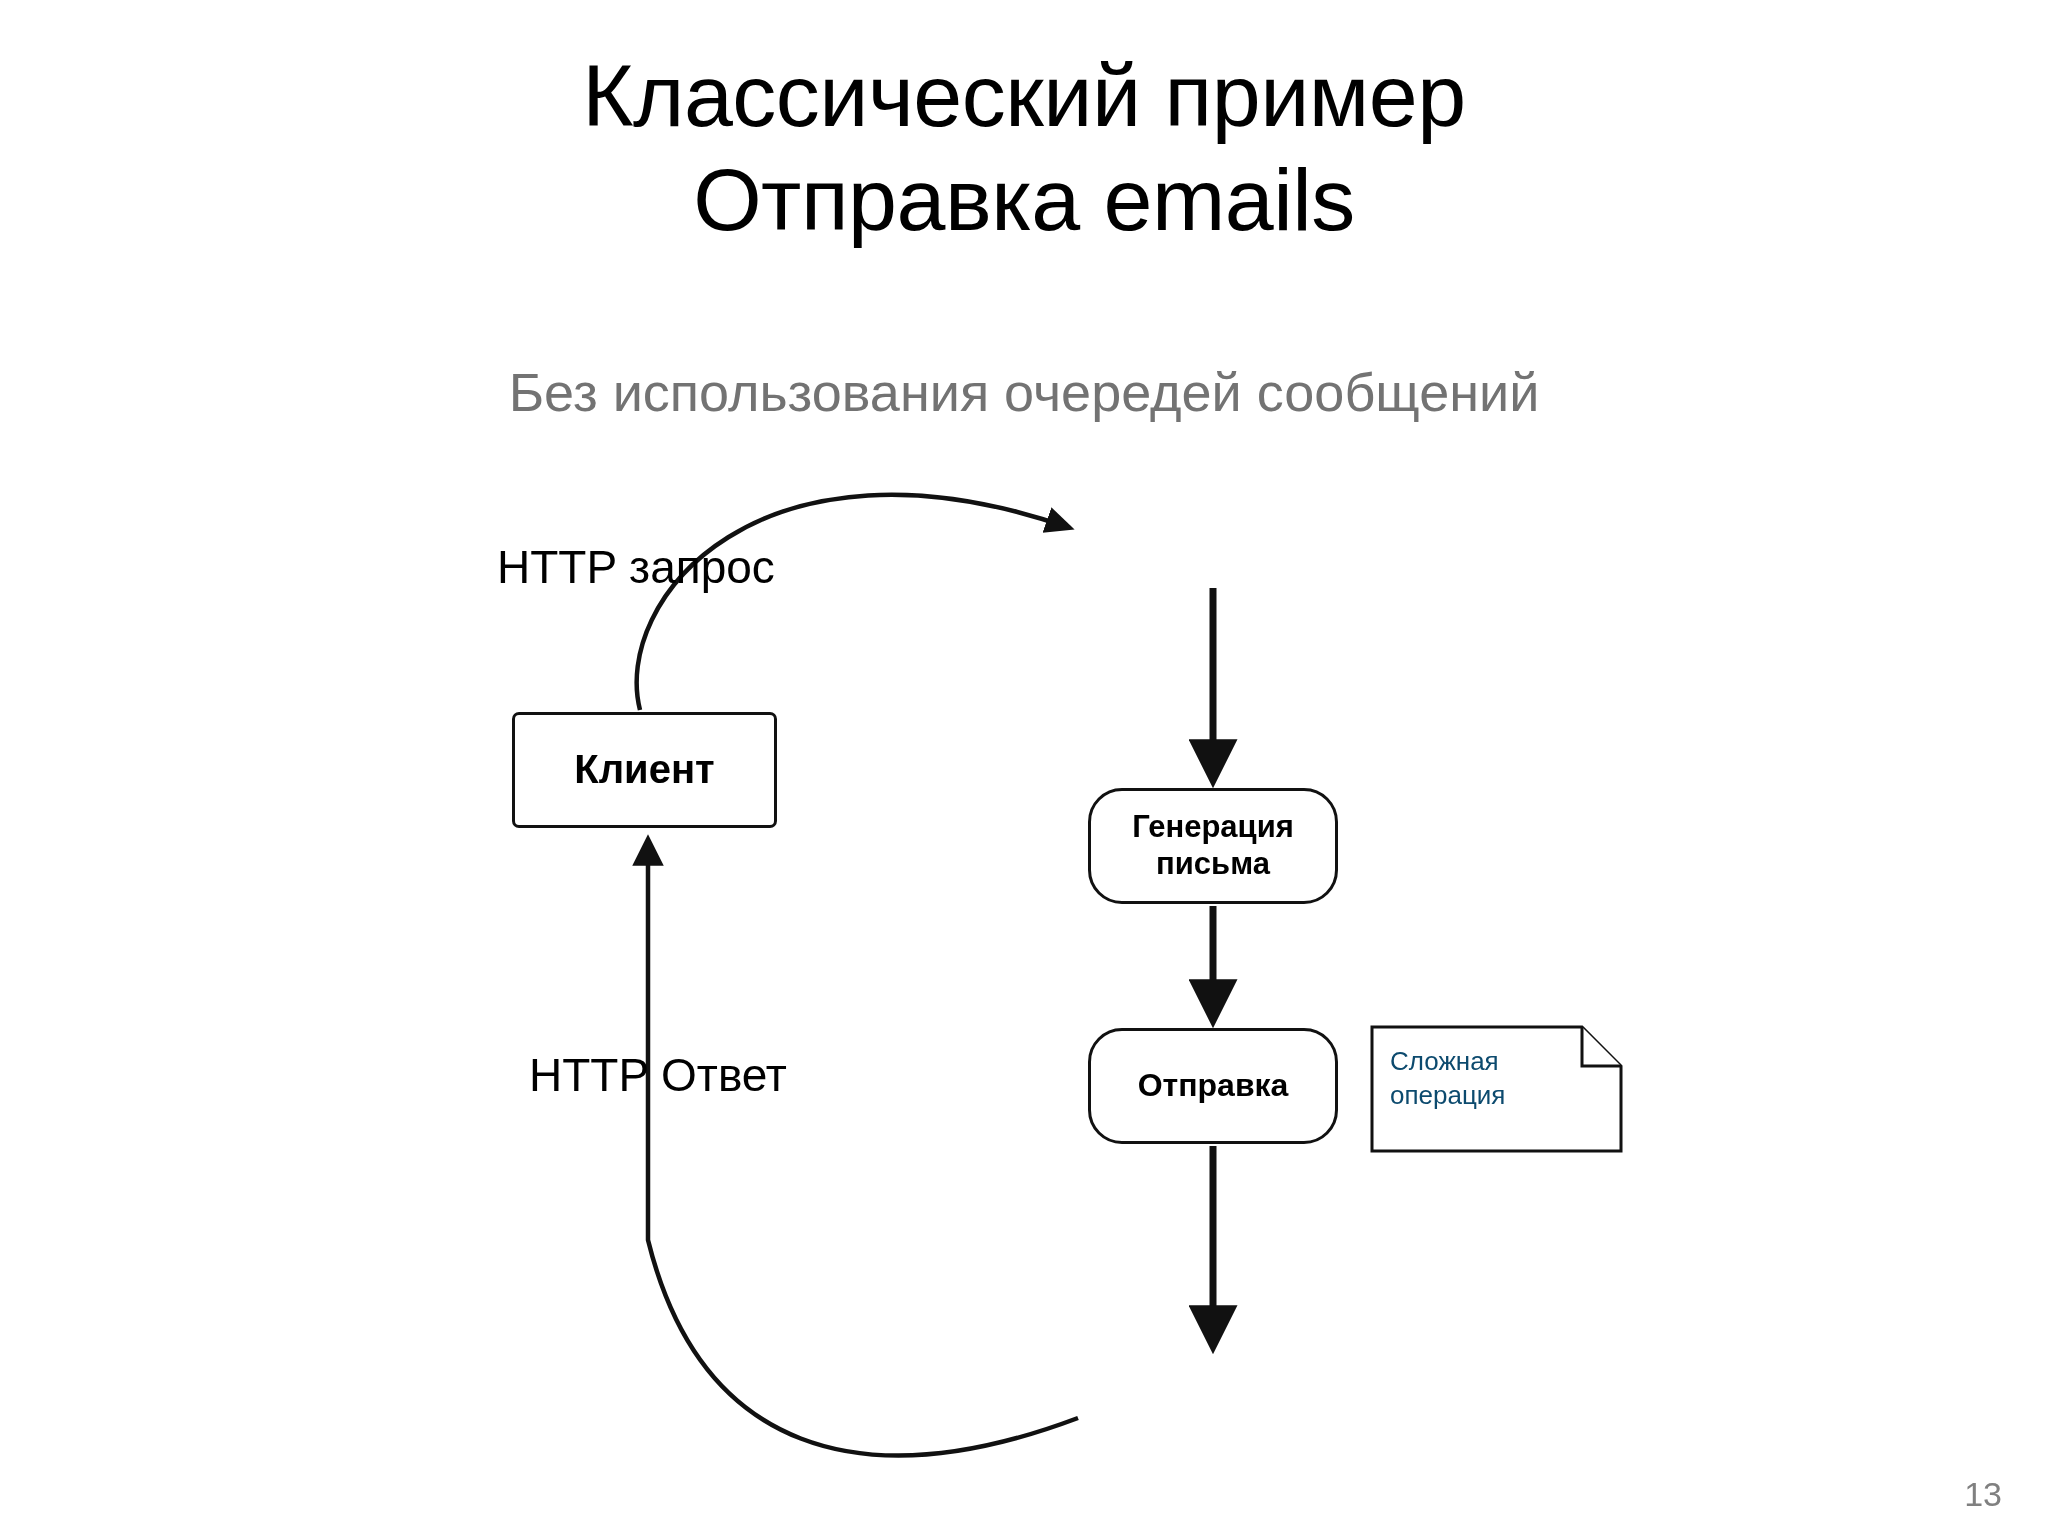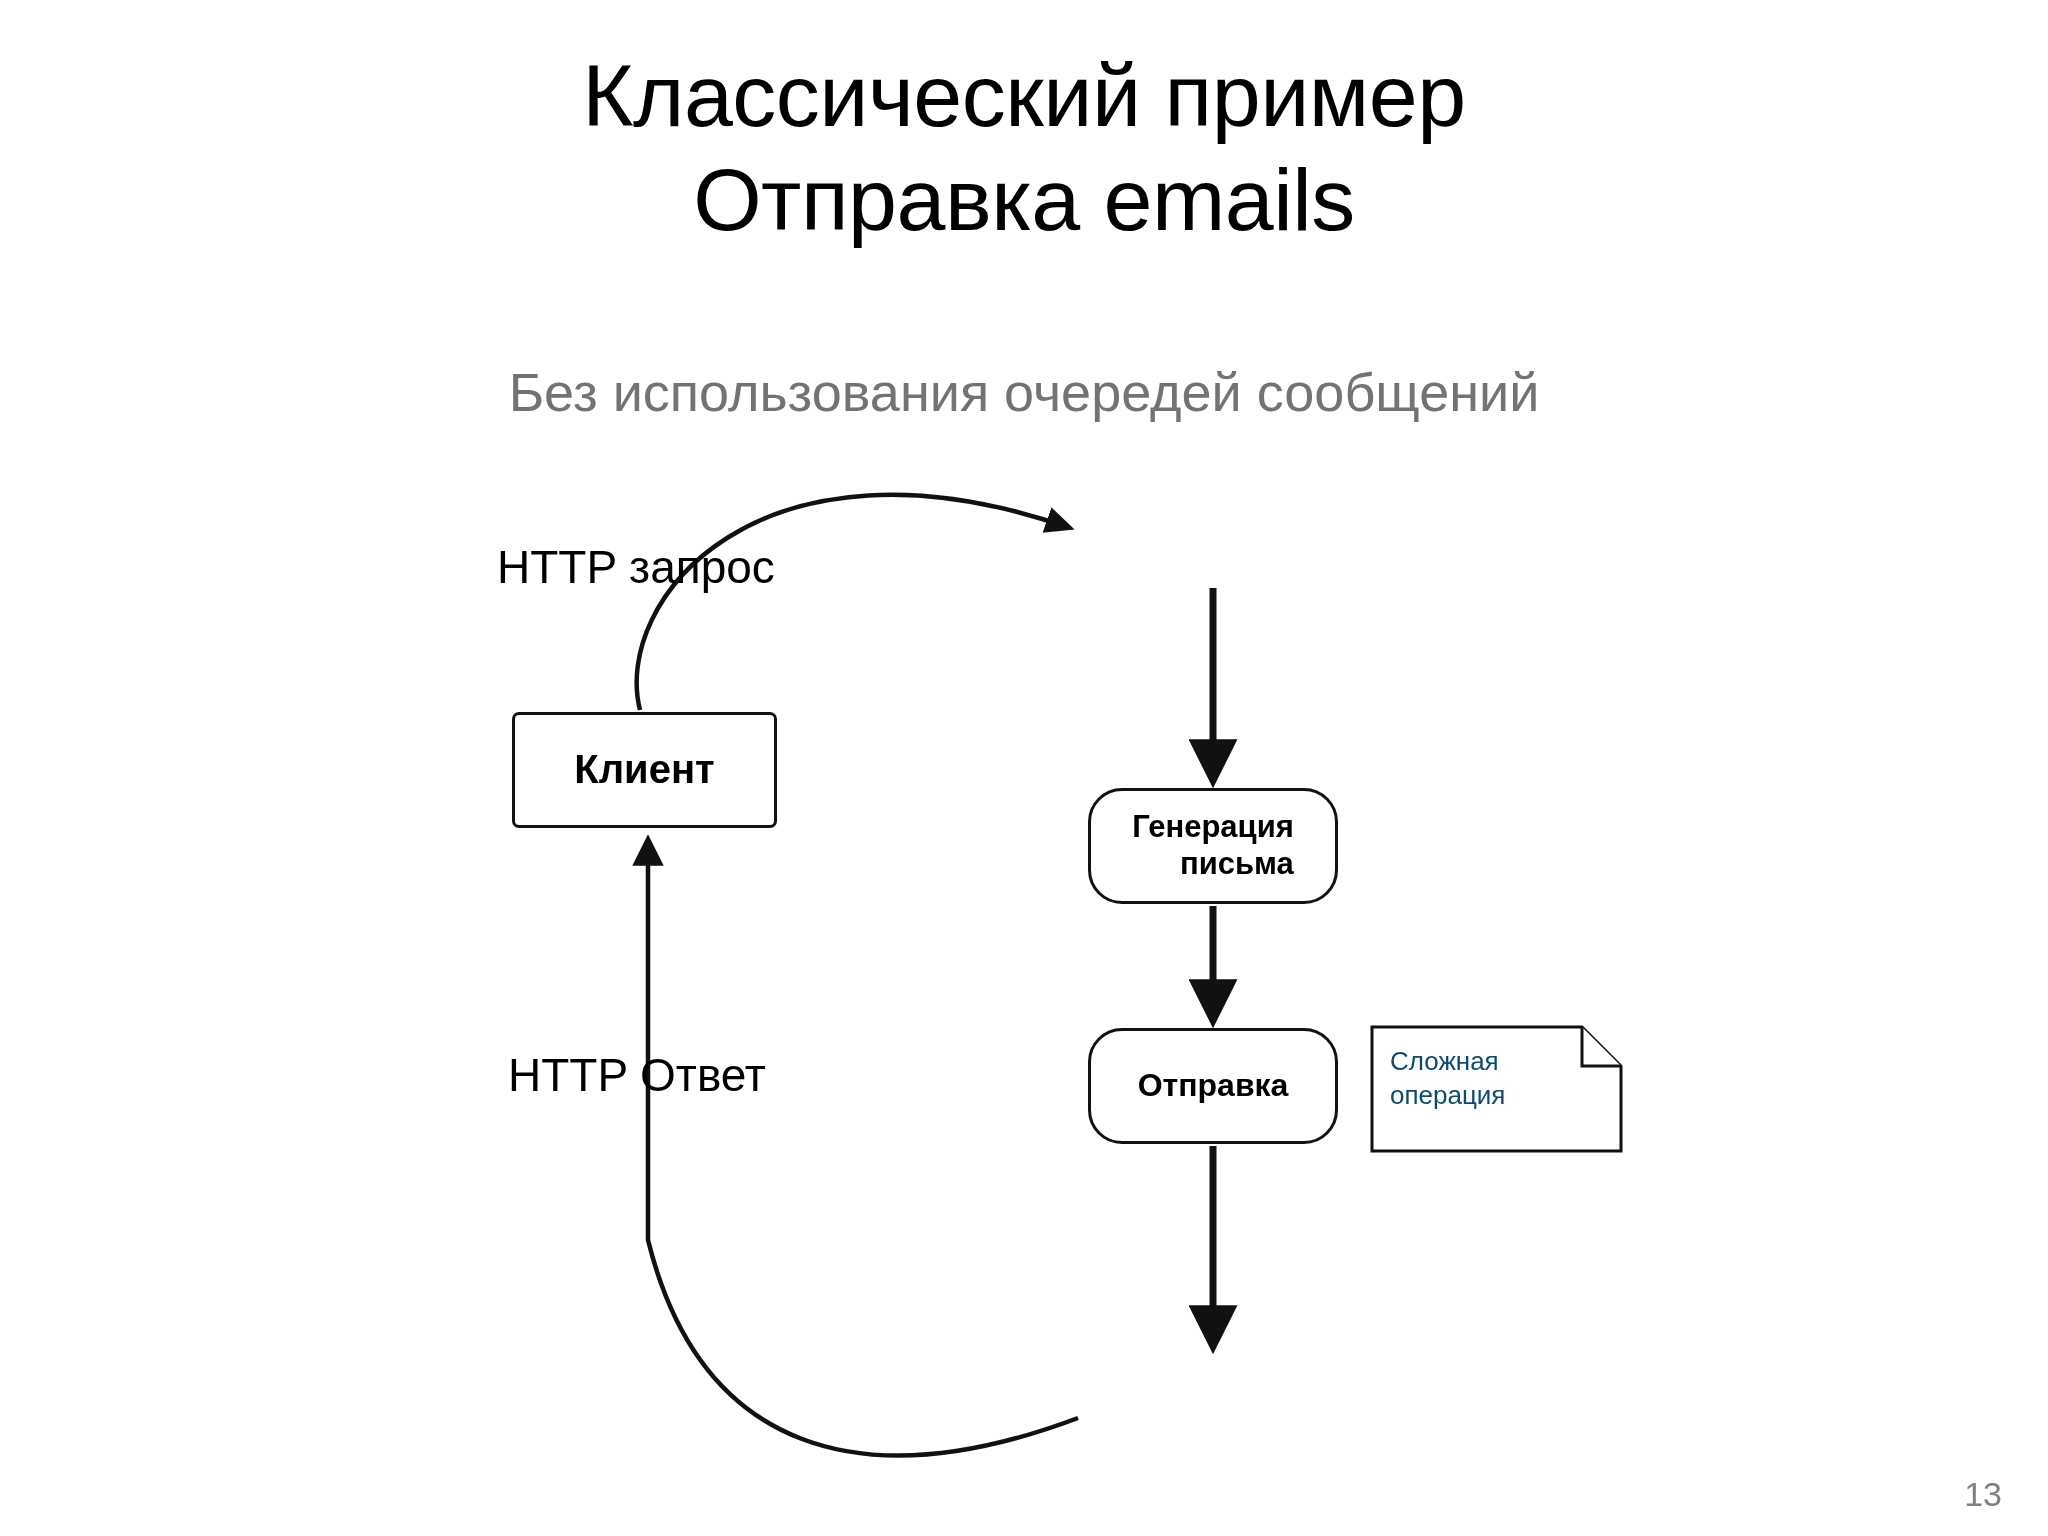--- a/index.html
+++ b/index.html
@@ -78,21 +78,20 @@
   }
   .node-label { display: block; white-space: pre-line; }
 
   #node-obrabotka {
     left: 1088px; top: 30px; width: 250px; height: 116px;
     font-size: 31px;
   }
   #node-generacia {
     left: 1088px; top: 348px; width: 250px; height: 116px;
     font-size: 31px;
-    text-align: right;
   }
   #node-otpravka {
     left: 1088px; top: 588px; width: 250px; height: 116px;
     font-size: 32px;
   }
   #node-otvet {
     left: 1088px; top: 914px; width: 250px; height: 116px;
     font-size: 31px;
   }
   #node-klient {
@@ -124,21 +123,21 @@
   
   .edge-label {
     position: absolute;
     font-family: "Liberation Sans", sans-serif;
     font-size: 46px;
     color: #000000;
     white-space: nowrap;
     z-index: 6;
   }
   #label-http-request { left: 497px; top: 100px; }
-  #label-http-response { left: 508px; top: 608px; }
+  #label-http-response { left: 529px; top: 608px; }
 
   
   #page-number {
     position: absolute;
     right: 46px;
     bottom: 22px;
     font-family: "Liberation Sans", sans-serif;
     font-size: 34px;
     color: #808080;
   }

